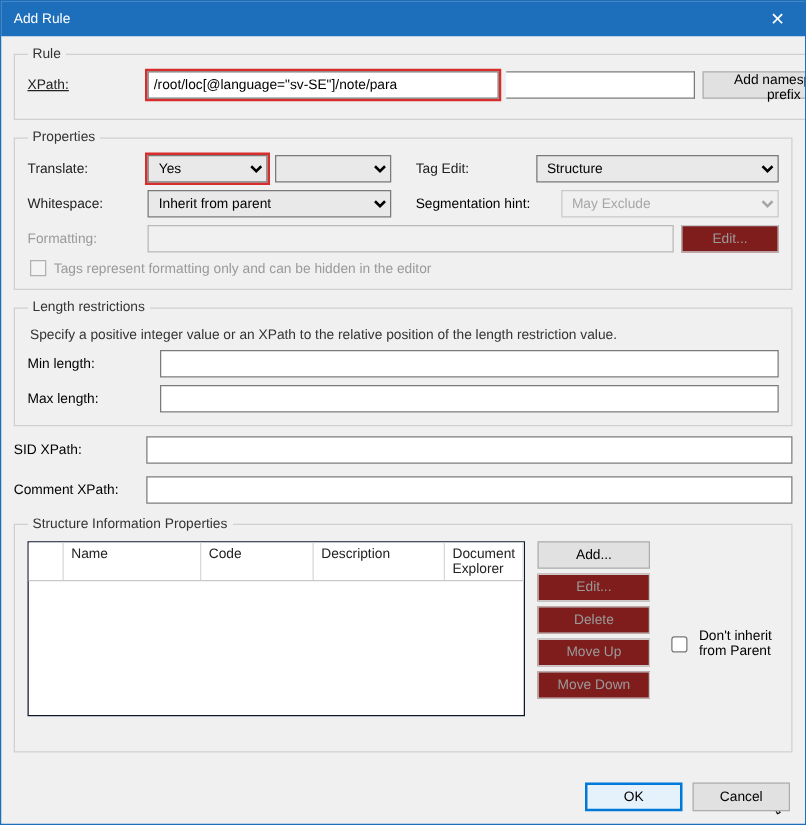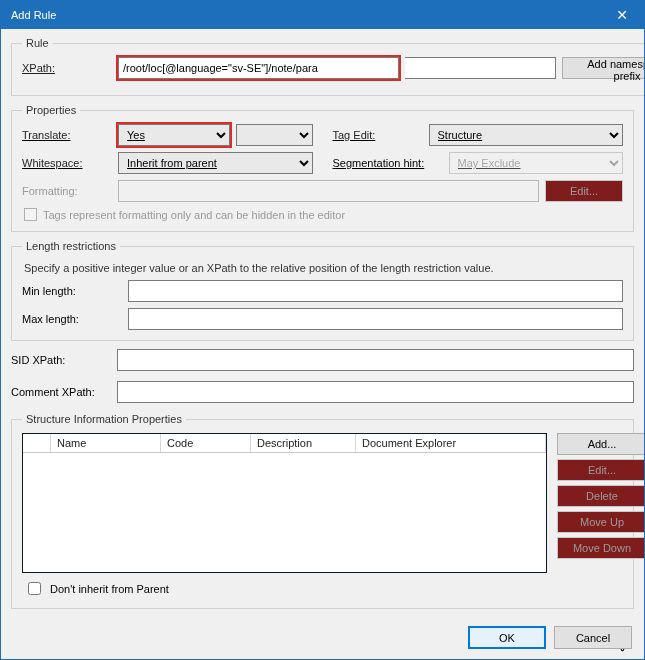--- a/index.html
+++ b/index.html
@@ -19,21 +19,21 @@
   input[type=text]:disabled, select:disabled { background: #f0f0f0; color: #888; border-color: #b8b8b8; }
   select { background: #e9e9e9; }
   .btn { height: 22px; border: 1px solid #adadad; background: #e1e1e1; padding: 0 10px; min-width: 78px; text-align: center; cursor: default; }
   .btn:disabled, .btn.disabled { color: #9a9a9a; background: #7f1d1d; border-color: #c8c8c8; }
   .btn.primary { border: 2px solid #0078d7; background: #e5f1fb; }
   .highlight-red { box-shadow: 0 0 0 2px #d72d2d; }
   .xpath-input { flex: 0 0 281px; }
   .xpath-input.highlight-red { position: relative; }
   .addns { width: 130px; }
   .prop-grid { display: flex; gap: 20px; }
-  .prop-col { flex: 1; text-decoration: underline; }
+  .prop-col { flex: 1; }
   .seg-lbl { width: 110px; }
   .hint { color: #9a9a9a; margin: 4px 0 0 2px; display: flex; align-items: center; gap: 6px; }
   .chk { width: 13px; height: 13px; border: 1px solid #b0b0b0; background: #f4f4f4; display: inline-block; }
   .desc { color: #333; margin: 2px 0 6px 2px; }
   .lbl2 { width: 100px; }
   .table-wrap { display: flex; gap: 10px; }
   .table { flex: 1; border: 1px solid #0f172a; background: #fff; height: 140px; }
   .thead { display: flex; border-bottom: 1px solid #c8c8c8; background: #fff; }
   .th { padding: 3px 6px; border-right: 1px solid #d8d8d8; color: #222; }
   .th0 { width: 28px; }
@@ -70,21 +70,21 @@
         <button class="btn addns">Add namespace prefix</button>
       </div>
     </fieldset>
 
     <fieldset>
       <legend>Properties</legend>
       <div class="prop-grid">
         <div class="prop-col">
           <div class="row">
             <span class="lbl">Translate:</span>
-            <select style="width:112px;" class="highlight-red"><option>Yes</option></select>
+            <select style="width:96px;" class="highlight-red"><option>Yes</option></select>
             <select style="flex:1;"></select>
           </div>
           <div class="row">
             <span class="lbl">Whitespace:</span>
             <select style="flex:1;"><option>Inherit from parent</option></select>
           </div>
         </div>
         <div class="prop-col">
           <div class="row">
             <span class="lbl">Tag Edit:</span>
@@ -122,21 +122,21 @@
 
     <div class="row">
       <span class="lbl2">SID XPath:</span>
       <input type="text" style="flex: 1 1 0%;">
     </div>
     <div class="row">
       <span class="lbl2">Comment XPath:</span>
       <input type="text" style="flex: 1 1 0%;">
     </div>
 
-    <fieldset style="flex:1; display:flex; flex-direction:column;">
+    <fieldset style="flex:1; display:flex; gap:35px;">
       <legend>Structure Information Properties</legend>
       <div class="table-wrap">
         <div class="table">
           <div class="thead">
             <div class="th th0"></div>
             <div class="th th1">Name</div>
             <div class="th th2">Code</div>
             <div class="th th3">Description</div>
             <div class="th th4">Document Explorer</div>
           </div>

